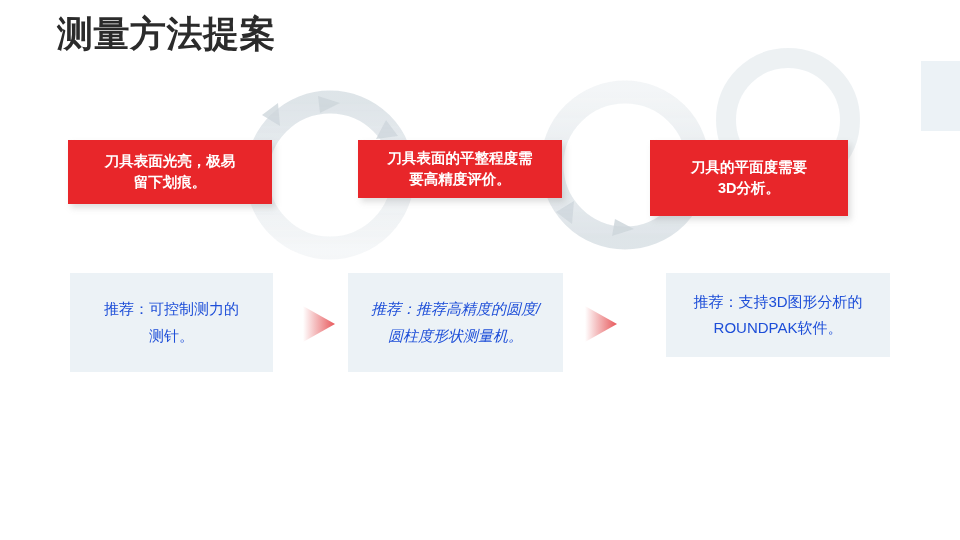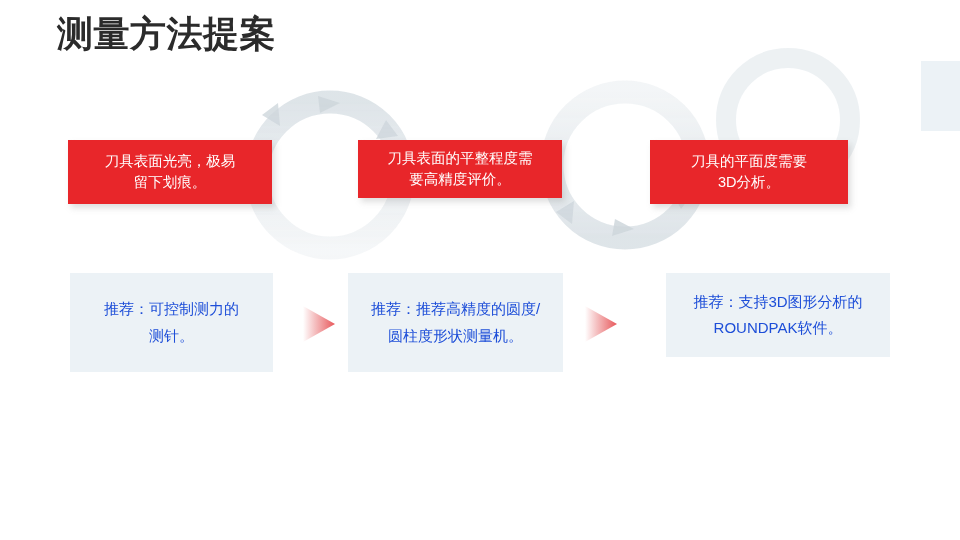--- a/index.html
+++ b/index.html
@@ -59,54 +59,54 @@
     margin-top: -2px;
   }
 
   
   .red-card {
     position: absolute;
     background: #e8262a;
     box-shadow: 3px 4px 6px rgba(150,150,150,0.30);
     color: #ffffff;
     font-size: 14.5px;
-    font-weight: normal;
+    font-weight: bold;
     line-height: 1.45;
     text-align: center;
     display: flex;
     align-items: center;
     justify-content: center;
     box-sizing: border-box;
     padding: 4px 8px;
   }
   .red-card .txt {
     display: block;
     width: 100%;
   }
   #red-card-1 { left: 68px;  top: 140px; width: 204px; height: 64px; }
   #red-card-2 { left: 358px; top: 140px; width: 204px; height: 58px; }
-  #red-card-3 { left: 650px; top: 140px; width: 198px; height: 64px; }
+  #red-card-3 { left: 650px; top: 140px; width: 198px; height: 76px; }
 
   
   .blue-card {
     position: absolute;
     background: #ecf2f6;
     color: #1d4ed8;
     font-size: 15px;
     line-height: 1.75;
     text-align: center;
     display: flex;
     align-items: center;
     justify-content: center;
     box-sizing: border-box;
     padding: 6px 10px;
   }
   .blue-card .txt { display: block; width: 100%; }
   #blue-card-1 { left: 70px;  top: 273px; width: 203px; height: 99px; }
-  #blue-card-2 { left: 348px; top: 273px; width: 215px; height: 99px; }
+  #blue-card-2 { left: 348px; top: 273px; width: 215px; height: 99px; font-style: italic; }
   #blue-card-3 { left: 666px; top: 273px; width: 224px; height: 84px; }
 
   
   .flow-arrow {
     position: absolute;
     width: 32px;
     height: 40px;
   }
   #flow-arrow-1 { left: 303px; top: 304px; }
   #flow-arrow-2 { left: 585px; top: 304px; }

